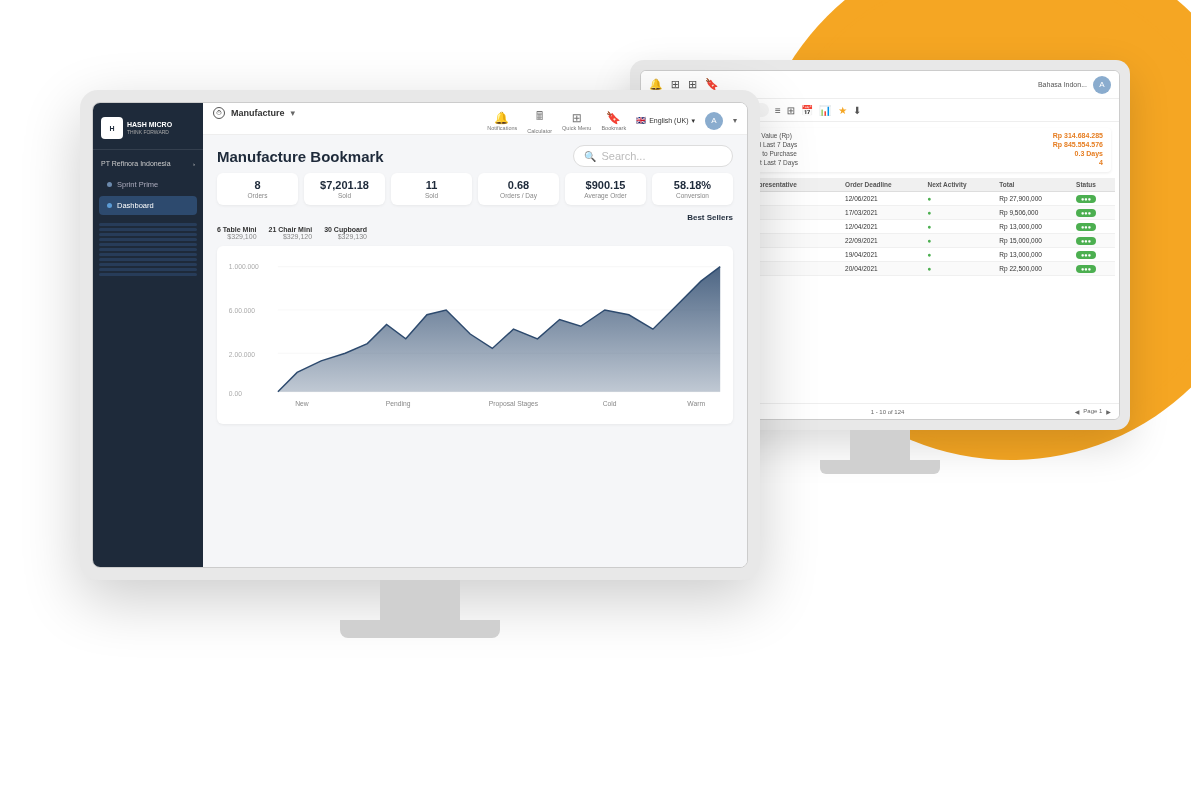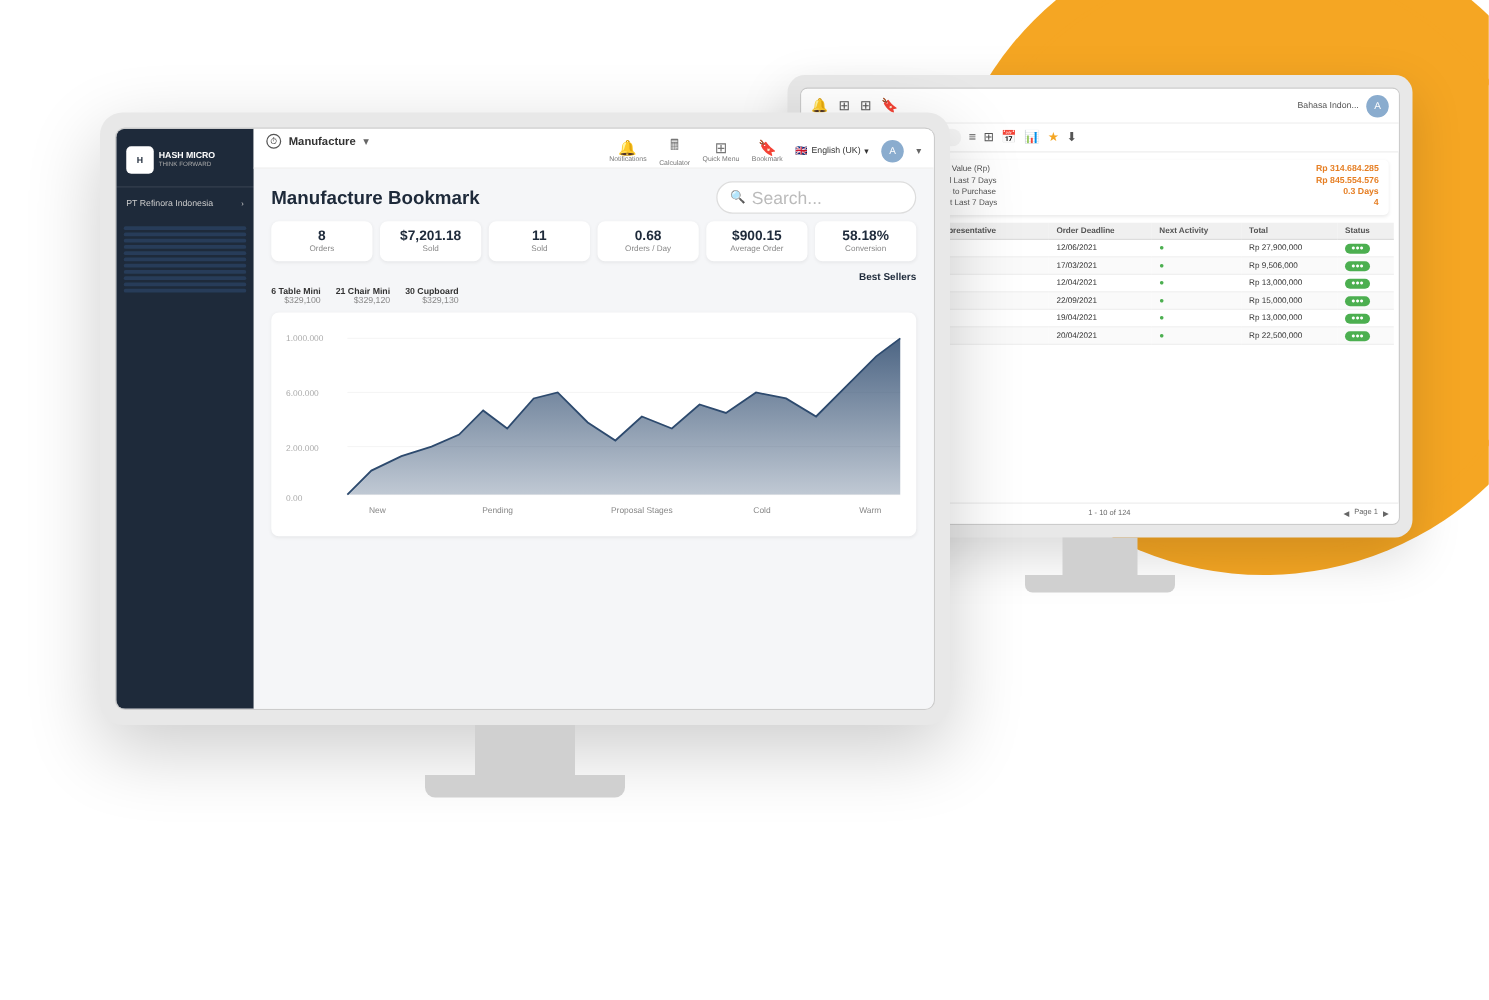--- a/index.html
+++ b/index.html
@@ -309,21 +309,21 @@
       padding: 4px 10px;
       gap: 5px;
       width: 160px;
     }
     .search-icon {
       color: #999;
       font-size: 10px;
     }
     .search-text {
       color: #bbb;
-      font-size: 14px;
+      font-size: 11px;
     }
 
     
     .stats-section {
       padding: 0 14px 8px;
     }
     .stats-label {
       font-size: 8px;
       color: #666;
       margin-bottom: 5px;
@@ -680,20 +680,30 @@
                 <div>
                   <div class="logo-text">HASH MICRO</div>
                   <div class="logo-sub">THINK FORWARD</div>
                 </div>
               </div>
             </div>
             <div class="company-name">
               <span>PT Refinora Indonesia</span>
               <span style="font-size:6px;">›</span>
             </div>
+            <div class="nav-section">
+              <div class="nav-item">
+                <div class="nav-dot"></div>
+                <span>Sprint Prime</span>
+              </div>
+              <div class="nav-item active">
+                <div class="nav-dot"></div>
+                <span>Dashboard</span>
+              </div>
+            </div>
 
             <div class="nav-bars">
               <div class="nav-bar"></div>
               <div class="nav-bar"></div>
               <div class="nav-bar"></div>
               <div class="nav-bar"></div>
               <div class="nav-bar"></div>
               <div class="nav-bar"></div>
               <div class="nav-bar"></div>
               <div class="nav-bar"></div>

